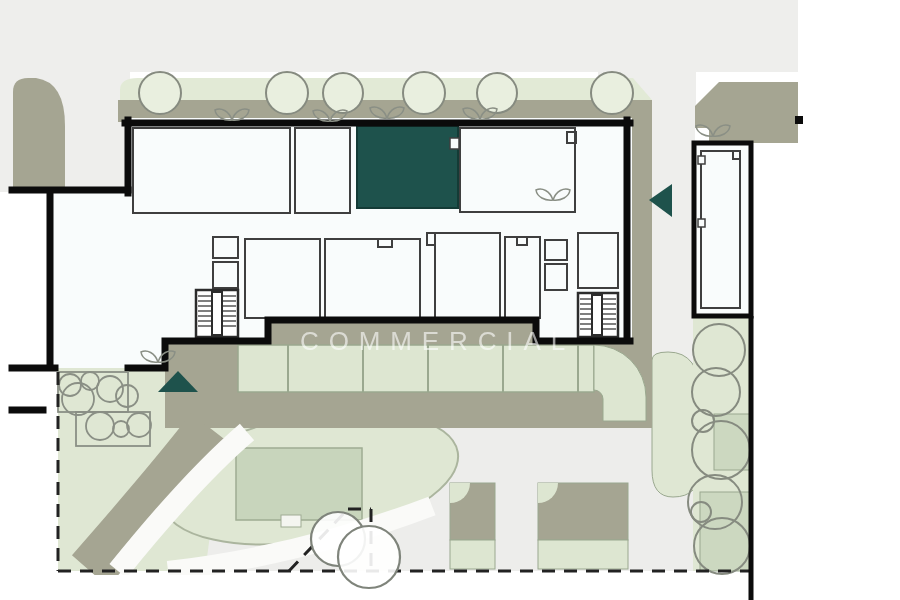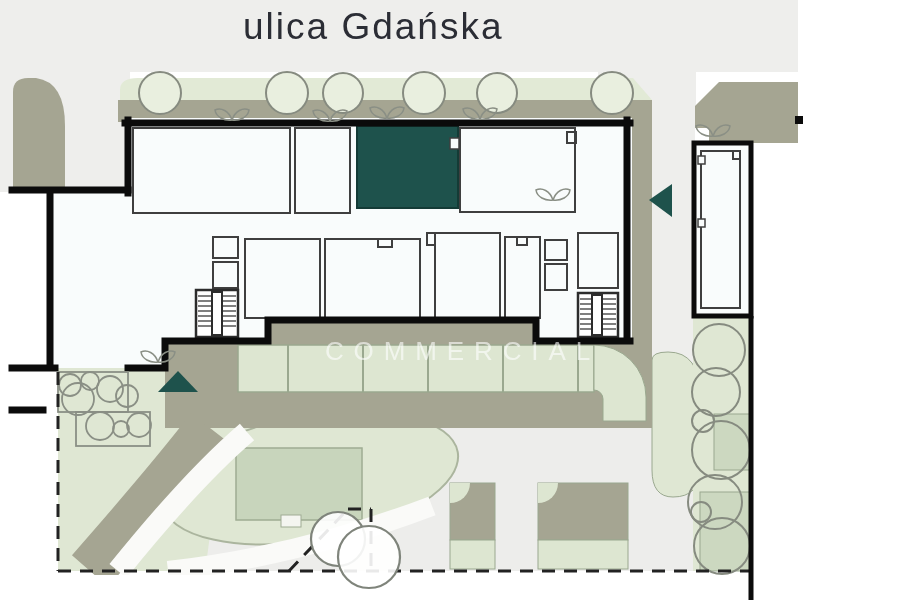--- a/index.html
+++ b/index.html
@@ -1,21 +1,21 @@
 <!DOCTYPE html>
 <html><head>
 <meta charset="utf-8">
 <style>
   html,body{margin:0;padding:0;background:#ffffff;}
   #stage{position:relative;width:900px;height:600px;background:#ffffff;overflow:hidden;
          font-family:"Liberation Sans", sans-serif;}
   #plan-svg{position:absolute;left:0;top:0;}
   .street-label{position:absolute;left:243px;top:6px;font-size:37px;font-weight:500;
                 letter-spacing:2px;color:#2b2d35;white-space:nowrap;}
-  .watermark{position:absolute;left:300px;top:336px;width:300px;text-align:right;
+  .watermark{position:absolute;left:300px;top:326px;width:300px;text-align:left;
              font-size:26px;font-weight:400;letter-spacing:0.38em;color:rgba(255,255,255,0.60);
              white-space:nowrap;}
 </style>
 </head>
 <body>
 
 <div id="stage">
 
 <svg id="plan-svg" width="900" height="600" viewBox="0 0 900 600">
 
@@ -184,17 +184,16 @@
     <circle cx="338" cy="539" r="27"></circle>
     <circle cx="369" cy="557" r="31"></circle>
   </g>
 
   <path d="M751,316 V600" stroke="#0b0b0b" stroke-width="5"></path>
 
   <polygon points="649,200 672,184 672,217" fill="#1e524c"></polygon>
   <polygon points="178,371 198,392 158,392" fill="#1e524c"></polygon>
 </svg>
 
-<div class="street-label">ulica Gdańska</div>
 
 <div class="watermark">COMMERCIAL</div>
 
 </div>
 
 </body></html>

